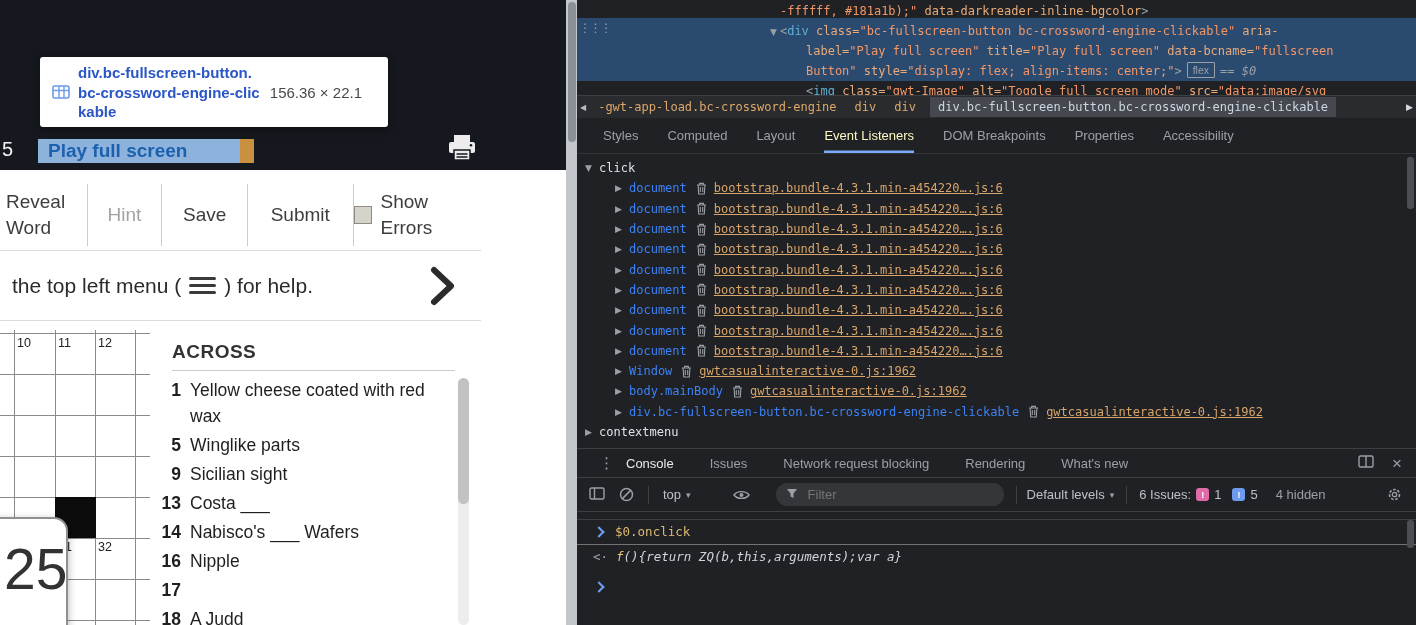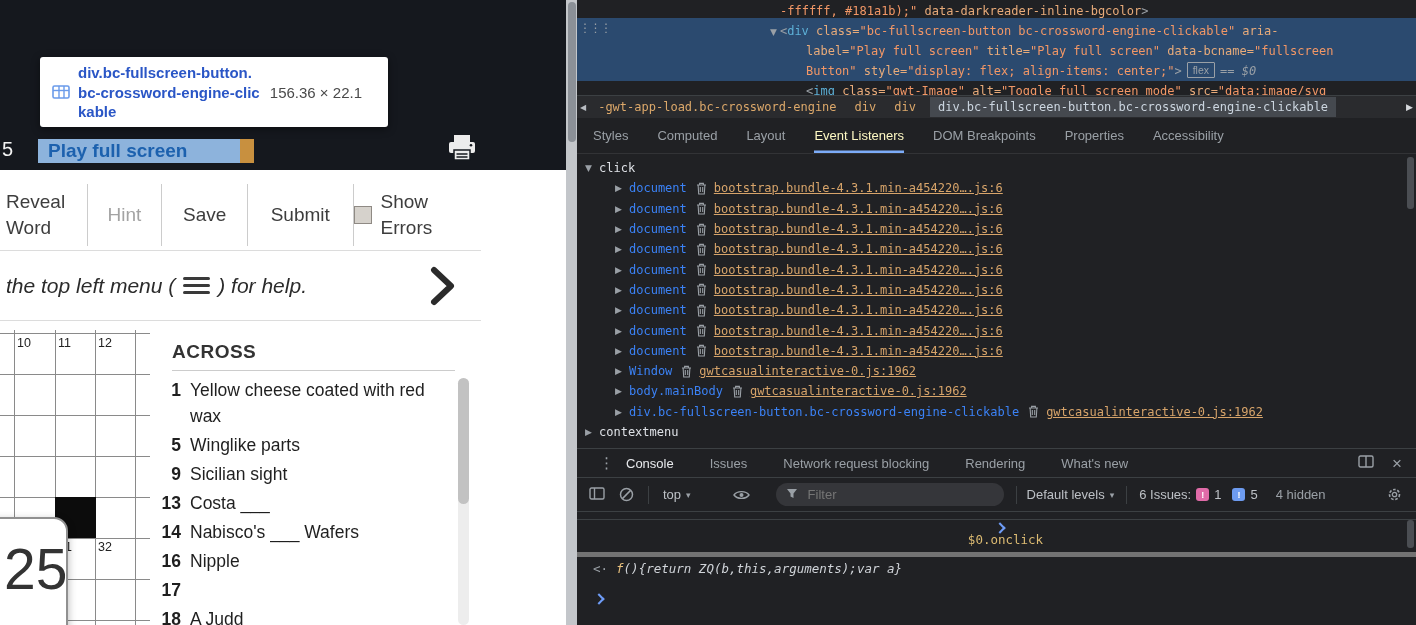--- a/index.html
+++ b/index.html
@@ -29,22 +29,22 @@
   .seg-reveal{width:88px;justify-content:flex-start;padding-left:6px;box-sizing:border-box;}
   .seg-reveal .lbl{width:66px;line-height:26px;}
   .seg-hint{width:74px;color:#a3a3a3;}
   .seg-save{width:85px;}
   .seg-submit{width:105px;}
   .seg-errors{width:128px;border-right:none;justify-content:flex-start;box-sizing:border-box;gap:9px;}
   .checkbox{width:16px;height:16px;background:#d6d2cc;border:1px solid #8f8a84;flex:0 0 auto;}
   .seg-errors .lbl{width:60px;line-height:26px;}
 
   .help-row{position:absolute;left:0;top:250px;width:481px;height:71px;border-top:1px solid #dcdcdc;
-            border-bottom:1px solid #dcdcdc;display:flex;align-items:center;padding-left:6px;
-            box-sizing:border-box;font-size:21px;font-style:italic;color:#2b2b2b;}
+            border-bottom:1px solid #dcdcdc;display:flex;align-items:center;padding-left:12px;
+            box-sizing:border-box;font-size:21px;color:#2b2b2b;}
   .burger{display:inline-flex;flex-direction:column;gap:3.5px;margin:0 8px;}
   .burger i{display:block;width:27px;height:3.5px;background:#3a3a3a;border-radius:2px;}
   .help-chev{position:absolute;right:26px;top:15px;}
 
   .grid{position:absolute;left:0;top:330px;width:150px;height:295px;}
   .vline{position:absolute;top:0;bottom:0;width:1px;background:#8a8a8a;}
   .hline{position:absolute;left:0;right:0;height:1px;background:#8a8a8a;}
   .cellnum{position:absolute;font-size:12.5px;color:#222;}
   .blackcell{position:absolute;left:55px;top:167px;width:41px;height:41px;background:#0c0c0c;}
   .magnifier{position:absolute;left:-26px;top:187px;width:90px;height:130px;background:#fff;
@@ -86,21 +86,21 @@
 
   .crumbs{position:absolute;left:0;top:95px;right:0;height:22px;background:#2a2b2e;border-top:1px solid #3c4043;
           display:flex;align-items:center;font-size:12px;white-space:nowrap;overflow:hidden;}
   .crumb{color:#dca86a;margin:0 9px;font-family:"DejaVu Sans Mono","Liberation Mono",monospace;}
   .crumb-sel{background:#45494f;color:#ccd6e0;padding:3px 8px;margin-left:5px;
              font-family:"DejaVu Sans Mono","Liberation Mono",monospace;}
   .crumb-arrow{color:#b8bcc2;font-size:8px;margin:0 3px;}
   .crumb-arrow-r{position:absolute;right:3px;color:#d6d9dd;font-size:9px;}
 
   .ptabs{position:absolute;left:0;top:117px;right:0;height:37px;display:flex;align-items:stretch;
-         padding-left:16px;font-size:13px;color:#9aa0a6;border-bottom:1px solid #323336;box-sizing:border-box;}
+         padding-left:26px;font-size:13px;color:#9aa0a6;border-bottom:1px solid #323336;box-sizing:border-box;}
   .ptab{margin-right:29px;display:flex;align-items:center;}
   .ptab.sel{color:#fef9c3;box-shadow:inset 0 -2.5px 0 #7cacf8;}
 
   .elpanel{position:absolute;left:0;top:155px;right:0;height:293px;padding-top:3px;box-sizing:border-box;
            font-size:12px;font-family:"DejaVu Sans Mono","Liberation Mono",monospace;overflow:hidden;}
   .elrow{height:20.3px;display:flex;align-items:center;padding-left:38px;white-space:nowrap;}
   .elrow.group{padding-left:8px;color:#dee1e6;}
   .tri{color:#9aa0a6;font-size:9px;width:14px;flex:0 0 auto;font-family:"DejaVu Sans",sans-serif;}
   .target{color:#3b82f6;}
   .trash{margin:0 7px 0 9px;flex:0 0 auto;}
@@ -129,21 +129,21 @@
   .issue-badge{display:inline-flex;width:13px;height:13px;border-radius:3px;align-items:center;
                justify-content:center;color:#fff;font-size:9px;font-weight:bold;}
   .badge-pink{background:#e06ba8;}
   .badge-blue{background:#6d9bf0;}
   .hidden-lbl{color:#9aa0a6;margin-left:18px;}
   .gear{margin-left:auto;margin-right:14px;display:flex;}
 
   .cmsgs{position:relative;height:112px;font-family:"DejaVu Sans Mono","Liberation Mono",monospace;
          font-size:12.5px;padding-top:7px;box-sizing:border-box;}
   .crow{display:flex;align-items:center;padding:4px 0 5px 18px;}
-  .crow.cmd{border-top:1px solid #3c4043;border-bottom:5px solid #737373;flex-direction:column;}
+  .crow.cmd{border-top:1px solid #3c4043;border-bottom:1px solid #737373;}
   .chev{display:inline-block;width:6px;height:6px;border-top:2px solid #6f9df8;border-right:2px solid #6f9df8;
         transform:rotate(45deg);margin-right:12px;flex:0 0 auto;}
   .cmd-text{color:#dcbb72;}
   .rmark{color:#9aa0a6;margin-right:8px;margin-left:-2px;}
   .fn{color:#e8c07d;font-style:italic;}
   .fnbody{color:#d0d4d9;font-style:italic;}
   .crow.prompt{padding-top:14px;}
   .con-sb{position:absolute;right:2px;top:8px;width:7px;height:28px;background:#4b4e53;border-radius:3px;}
 </style>
 </head>

